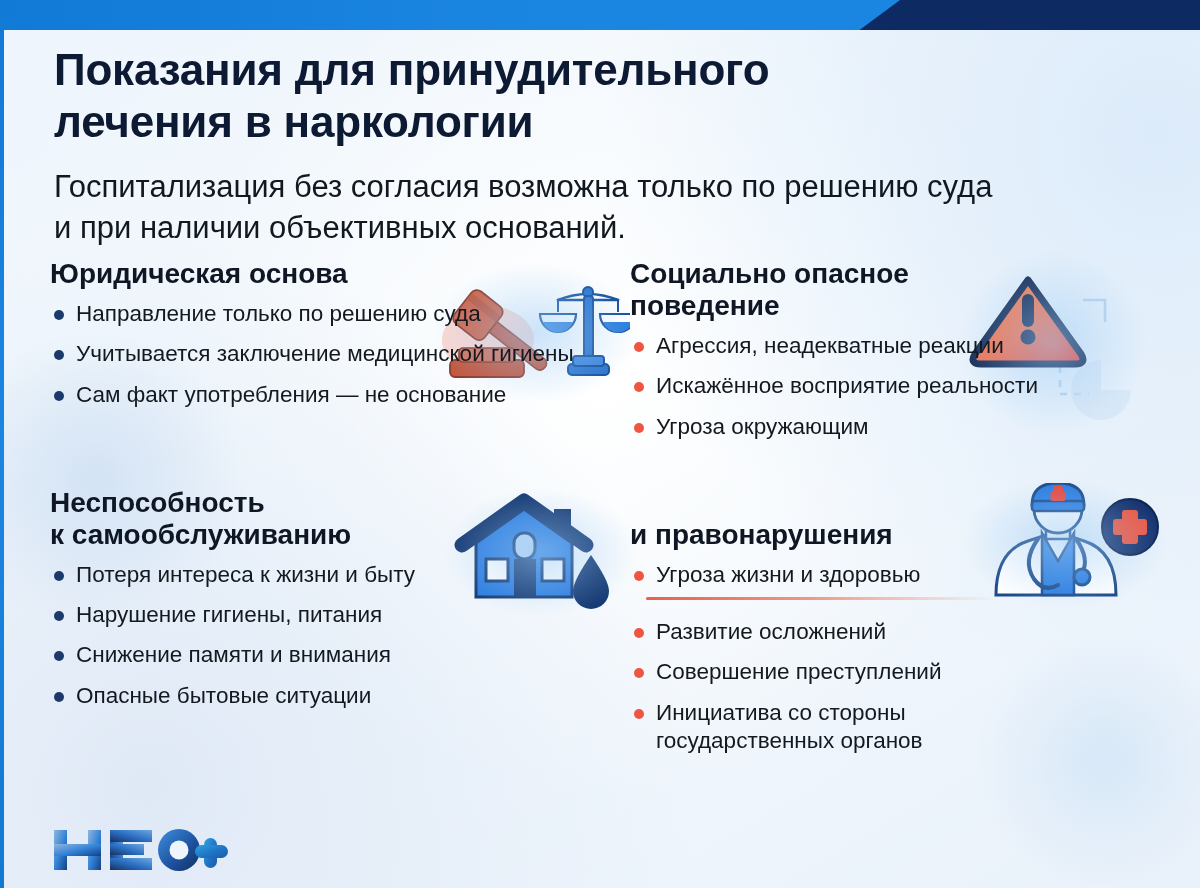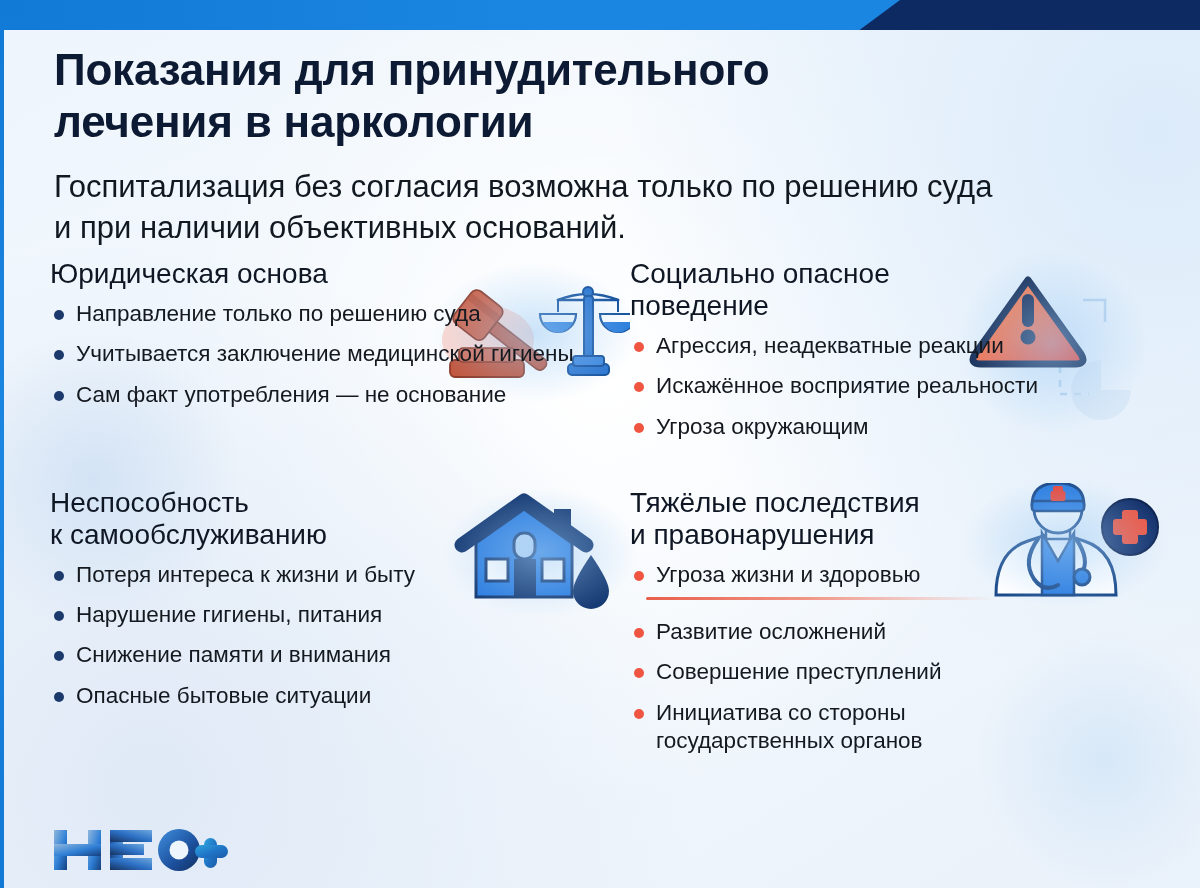--- a/index.html
+++ b/index.html
@@ -71,21 +71,21 @@
   .grid {
     position:absolute; left:46px; top:228px;
     width:1030px;
   }
   .row { display:flex; }
   .col { position:relative; }
   .col-left  { width:580px; }
   .col-right { width:450px; }
 
   .sec-head {
-    font-size:28px; font-weight:normal; color:#101724;
+    font-size:28px; font-weight:bold; color:#101724;
     line-height:1.14; margin-bottom:10px;
     position:relative; z-index:3;
   }
   ul.bullets { list-style:none; position:relative; z-index:3; }
   ul.bullets li {
     position:relative;
     padding-left:26px;
     font-size:22.5px; line-height:1.26;
     color:#14181f;
     margin-bottom:12px;
@@ -303,21 +303,21 @@
 
               <circle cx="160" cy="44" r="28" fill="#13306b" stroke="#0d2350" stroke-width="2"></circle>
               <g fill="#ef5540">
                 <rect x="152" y="27" width="16" height="34" rx="3"></rect>
                 <rect x="143" y="36" width="34" height="16" rx="3"></rect>
               </g>
             </svg>
           </div>
 
           <div class="sec-head">
-            <span>Тяжёлые последствия</span><br>
+            <br>
             <span>и правонарушения</span>
           </div>
           <ul class="bullets red">
             <li style="margin-bottom:8px;"><span>Угроза жизни и здоровью</span></li>
           </ul>
           <div class="divider-red"></div>
           <ul class="bullets red">
             <li><span>Развитие осложнений</span></li>
             <li><span>Совершение преступлений</span></li>
             <li><span>Инициатива со стороны государственных органов</span></li>

